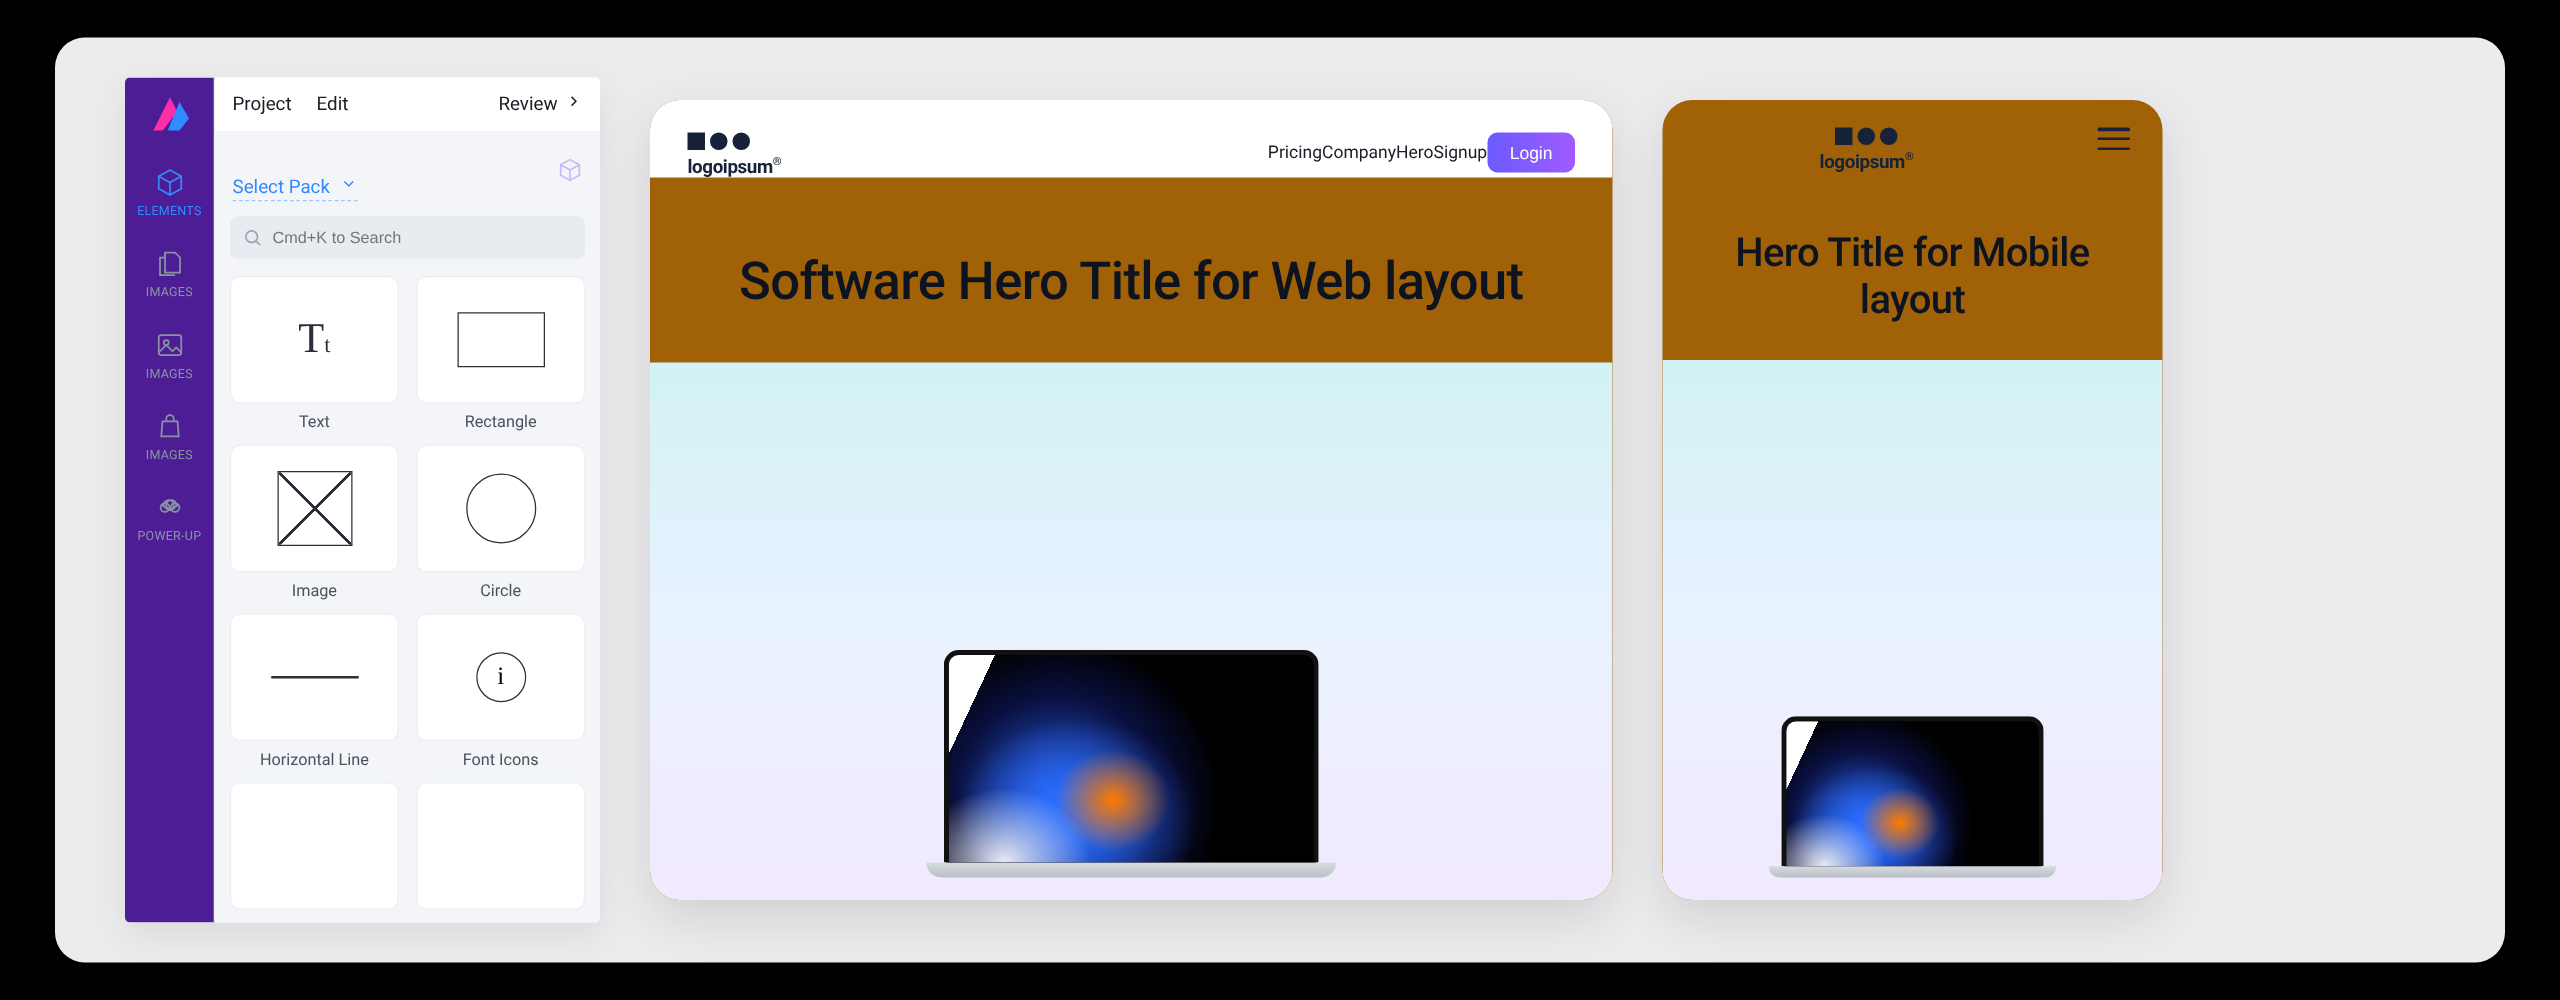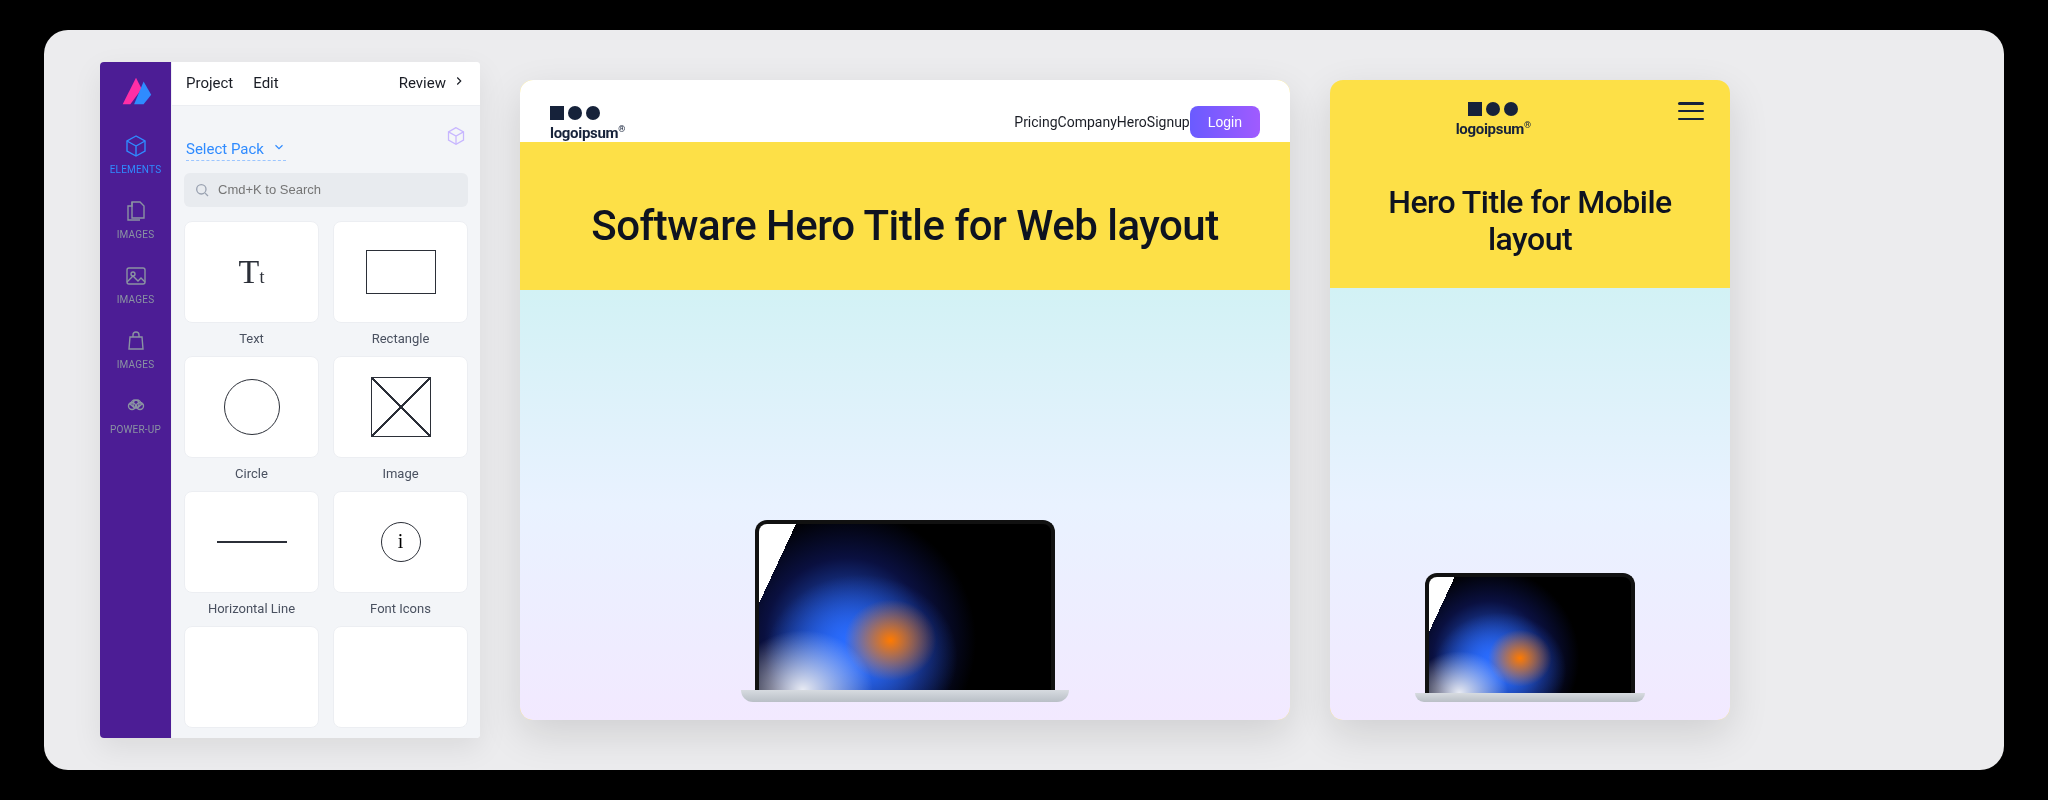--- a/index.html
+++ b/index.html
@@ -135,22 +135,22 @@
   .glyph-img::before { background: linear-gradient(to top right, transparent calc(50% - 1px), #2b2f38 calc(50% - 1px), #2b2f38 calc(50% + 1px), transparent calc(50% + 1px)); }
   .glyph-img::after  { background: linear-gradient(to top left , transparent calc(50% - 1px), #2b2f38 calc(50% - 1px), #2b2f38 calc(50% + 1px), transparent calc(50% + 1px)); }
   .glyph-line { width:70px; height:2px; background:#2b2f38; }
   .glyph-i { width:40px; height:40px; border:1.5px solid #2b2f38; border-radius:50%; display:flex; align-items:center; justify-content:center; font-family:serif; font-size:20px; }
   .glyph-tt { font-family: Georgia, serif; color:#2b2f38; }
   .glyph-tt .big { font-size:34px; font-weight:500; }
   .glyph-tt .small { font-size:18px; font-weight:500; }
 
   
   .canvas {
-    background:#fde047;
-    border-radius:13px;
+    background:#a16207;
+    border-radius:24px;
     box-shadow: 0 14px 40px rgba(0,0,0,.12);
     overflow:hidden;
     display:flex; flex-direction:column;
   }
   .web-canvas { width:770px; height:640px; margin-top:18px; }
   .mobile-canvas { width:400px; height:640px; margin-top:18px; }
   .hero-top {
     background:#fff;
     display:flex; align-items:flex-start;
     padding: 26px 30px 0 30px;
@@ -331,29 +331,29 @@
           <span class="lbl">Text</span>
         </div>
         <div class="etile">
           <div class="box">
               <span class="glyph-rect"></span>
             </div>
           <span class="lbl">Rectangle</span>
         </div>
         <div class="etile">
           <div class="box">
+              <span class="glyph-img"></span>
+            </div>
+          <span class="lbl">Image</span>
+        </div>
+        <div class="etile">
+          <div class="box">
               <span class="glyph-circ"></span>
             </div>
           <span class="lbl">Circle</span>
-        </div>
-        <div class="etile">
-          <div class="box">
-              <span class="glyph-img"></span>
-            </div>
-          <span class="lbl">Image</span>
         </div>
         <div class="etile">
           <div class="box">
               <span class="glyph-line"></span>
             </div>
           <span class="lbl">Horizontal Line</span>
         </div>
         <div class="etile">
           <div class="box">
               <span class="glyph-i">i</span>

